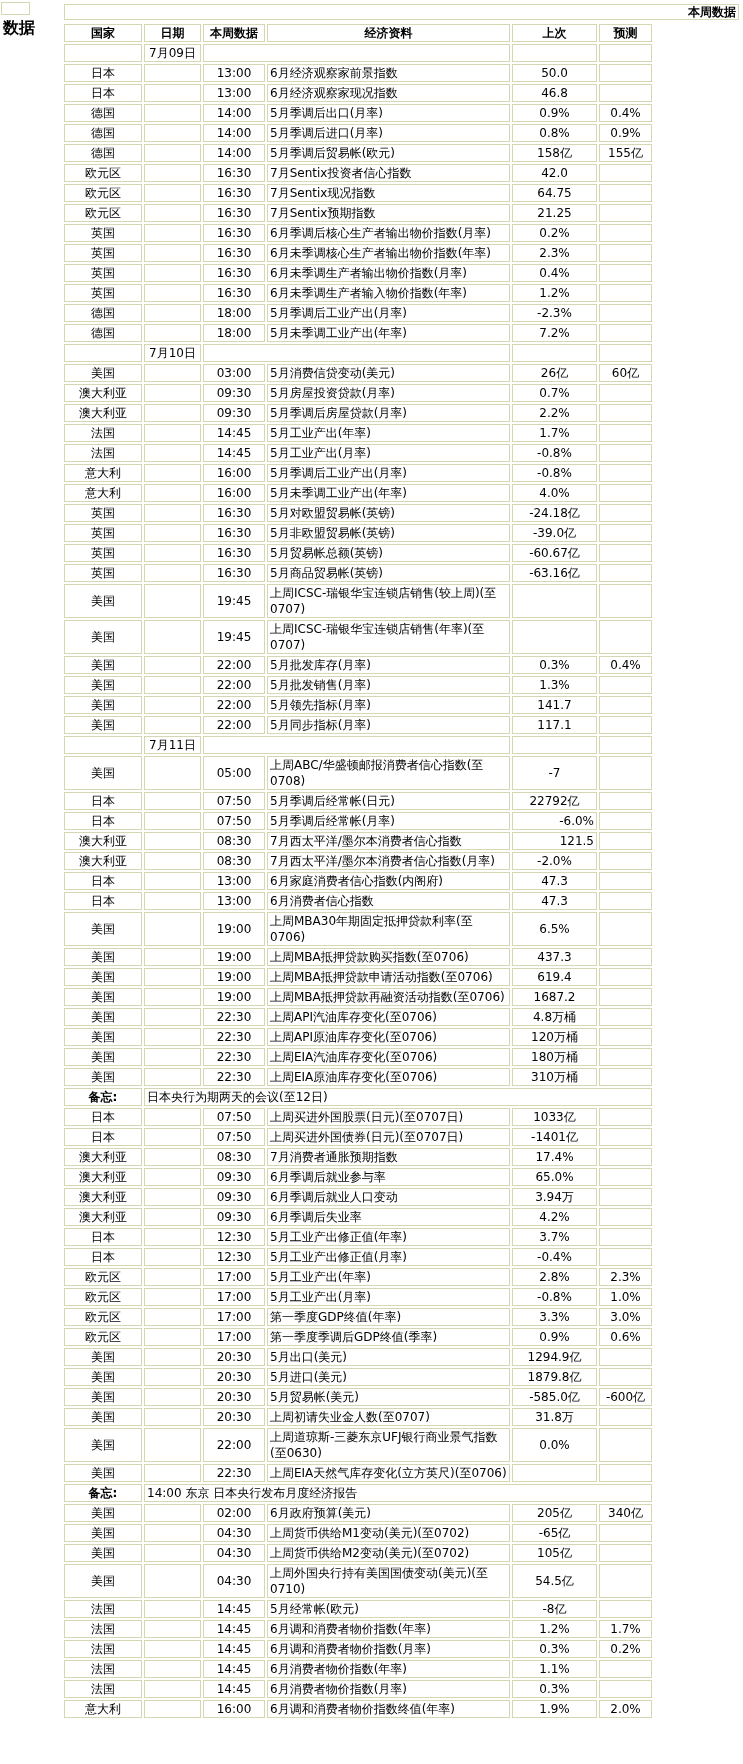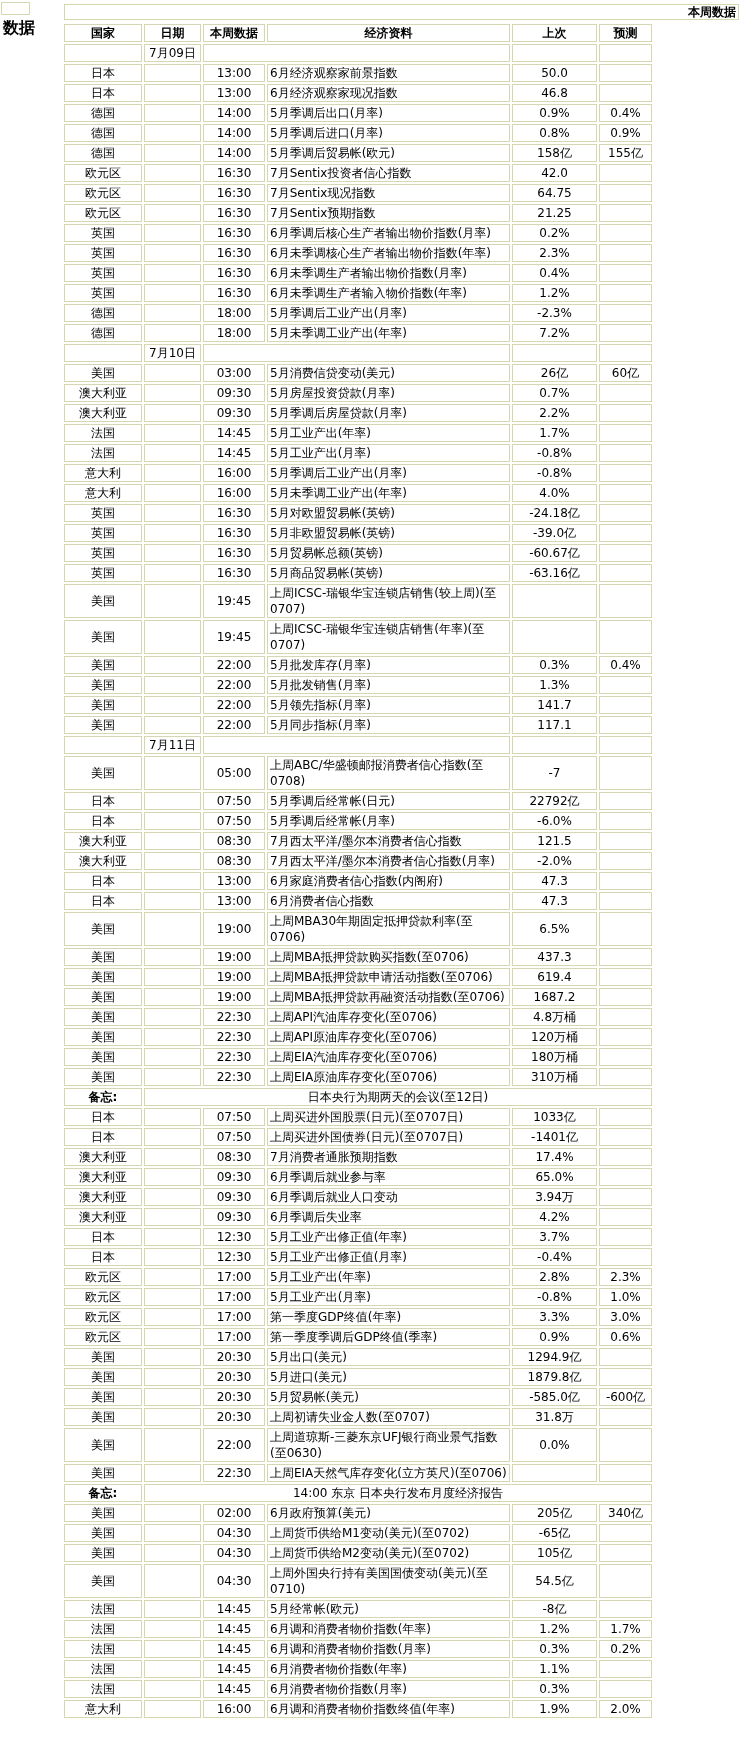--- a/index.html
+++ b/index.html
@@ -8,22 +8,22 @@
   .corner-box{position:absolute;left:1px;top:2px;width:27px;height:11px;border:1px solid #d6d6b1;}
   .side-label{position:absolute;left:3px;top:18px;font-weight:bold;font-size:16px;}
   .main{margin-left:62px;padding-top:2px;}
   table{border-collapse:separate;border-spacing:2px;table-layout:fixed;}
   .title-tbl{width:679px;}
   .title-cell{border:1px solid #d6d6b1;height:14px;line-height:14px;font-weight:bold;padding:0 2px;text-align:right;}
   .data-tbl{width:592px;}
   .data-tbl td{border:1px solid #d6d6b1;height:16px;line-height:16px;padding:0 2px;
                overflow:hidden;text-align:center;vertical-align:middle;font-size:12px;}
   .data-tbl td.item{text-align:left;}
-  .data-tbl td.memo-text{text-align:center;}
-  .data-tbl td.left{text-align:center;}
+  .data-tbl td.memo-text{text-align:left;}
+  .data-tbl td.left{text-align:right;}
   .bold{font-weight:bold;}
 </style>
 </head>
 <body>
 
 <div class="page">
   <div class="corner-box"></div>
   <div class="side-label">数据</div>
   <div class="main">
     <table class="title-tbl">

